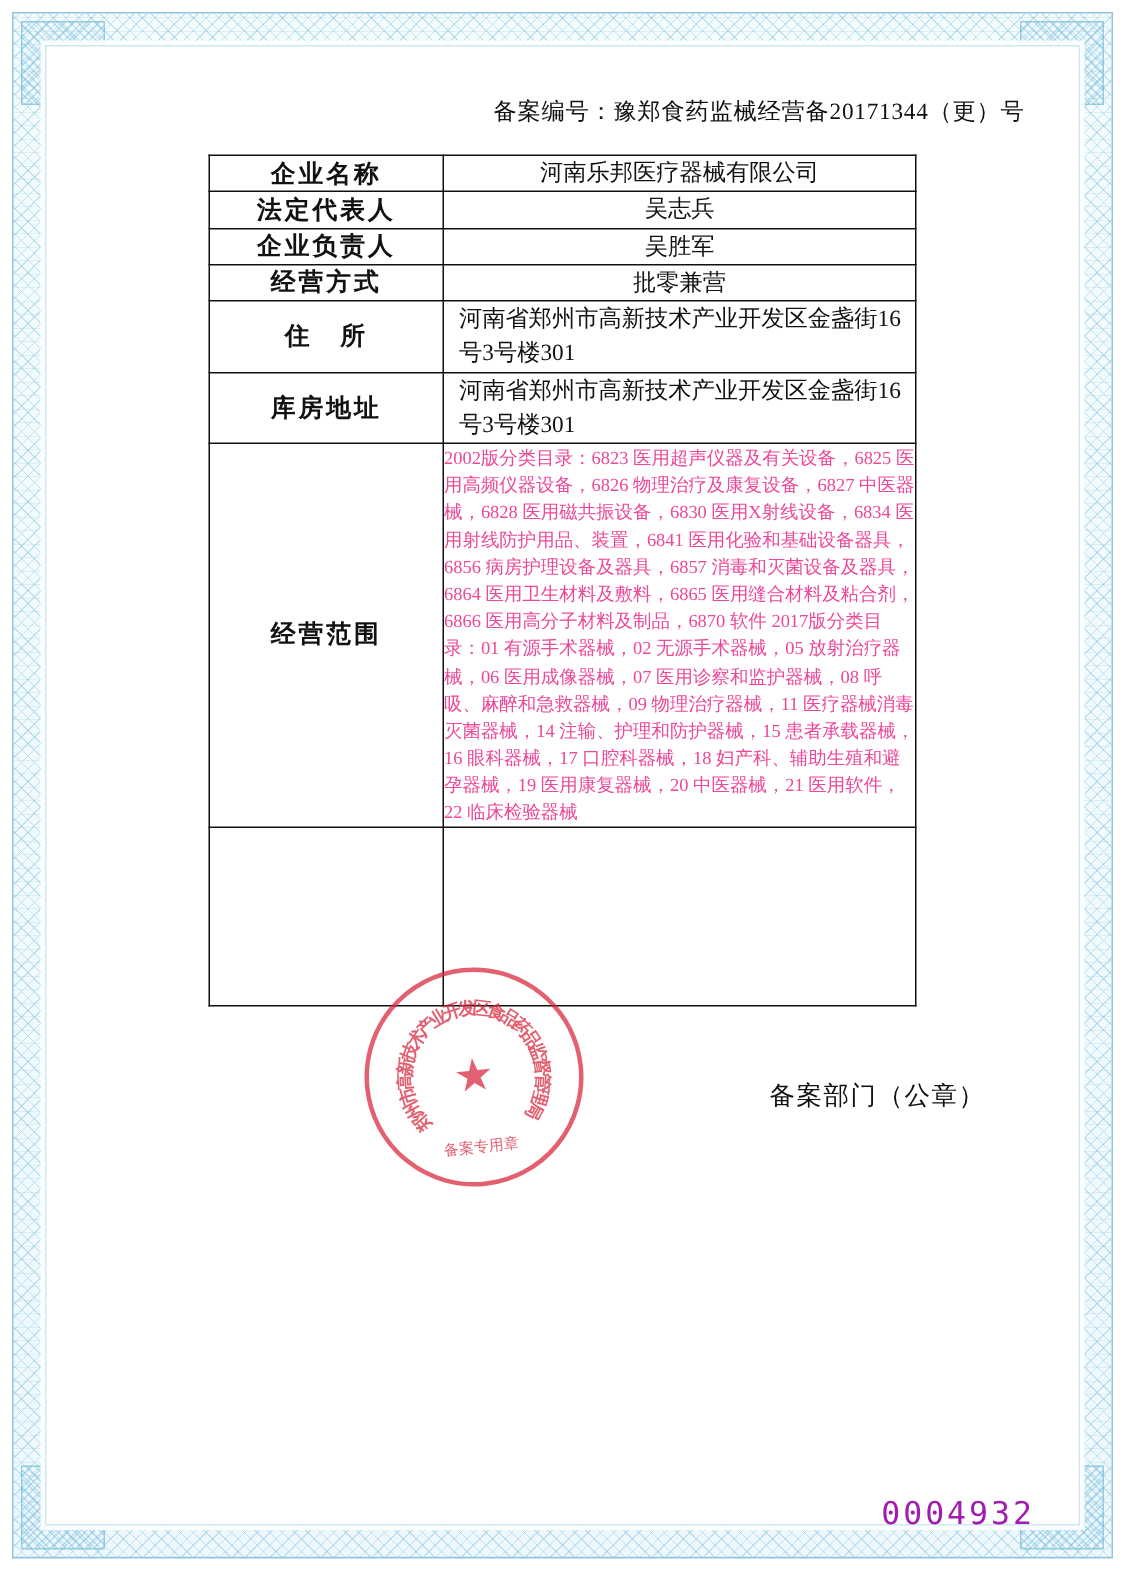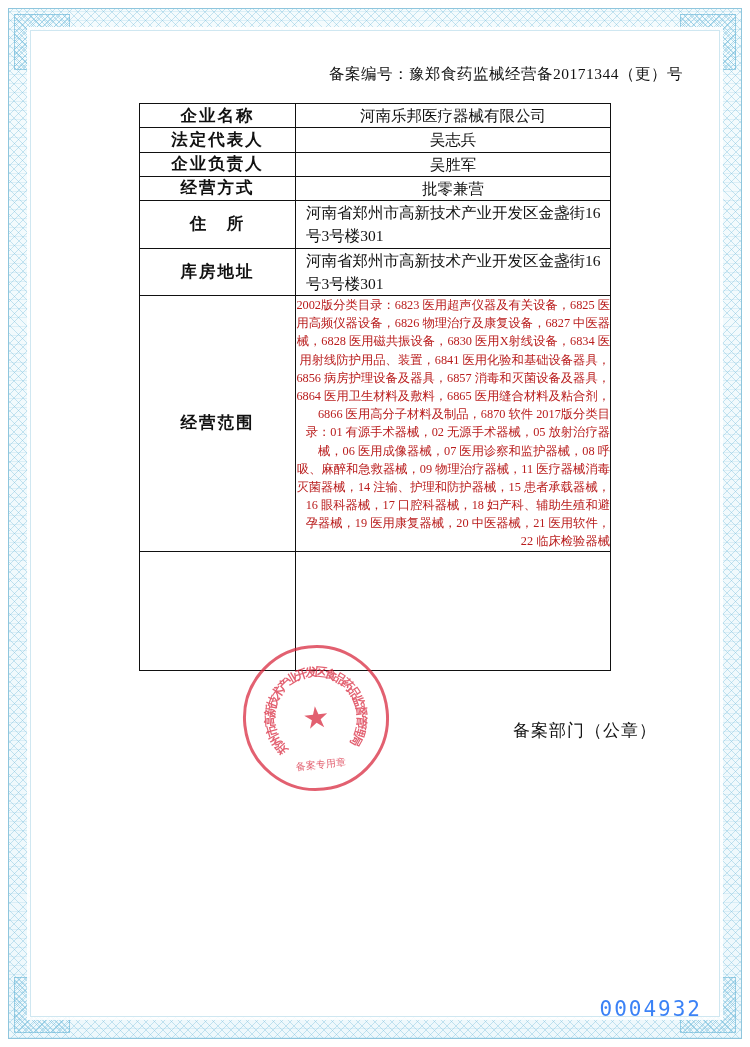--- a/index.html
+++ b/index.html
@@ -101,24 +101,24 @@
     font-size: 15.5px;
     color: #111;
     padding: 9px 8px;
     line-height: 1.5;
   }
   td.value.left {
     text-align: left;
     padding-left: 10px;
   }
   td.scope {
-    text-align: right;
+    text-align: left;
     font-size: 12.3px;
     line-height: 1.48;
-    color: #b91c1c;
+    color: #ec4899;
     padding: 6px 8px 8px 8px;
     letter-spacing: 0px;
   }
   td.blank {
     height: 118px;
   }
   .footer {
     position: relative;
     width: 570px;
     margin: 0 auto;
@@ -175,25 +175,25 @@
   .seal .seal-bottom {
     position: absolute;
     bottom: 16px;
     width: 100%;
     text-align: center;
     font-size: 10px;
     color: #d8243a;
   }
   .serial {
     position: absolute;
-    right: 48px;
+    right: 60px;
     bottom: 26px;
     font-size: 21px;
     letter-spacing: 2px;
-    color: #3b82f6;
+    color: #a21caf;
     font-family: "DejaVu Sans Mono", "Liberation Mono", monospace;
   }
 </style>
 </head>
 <body>
 
 <div class="page">
   <div class="border-outer"></div>
   <div class="corner tl"></div>
   <div class="corner tr"></div>

